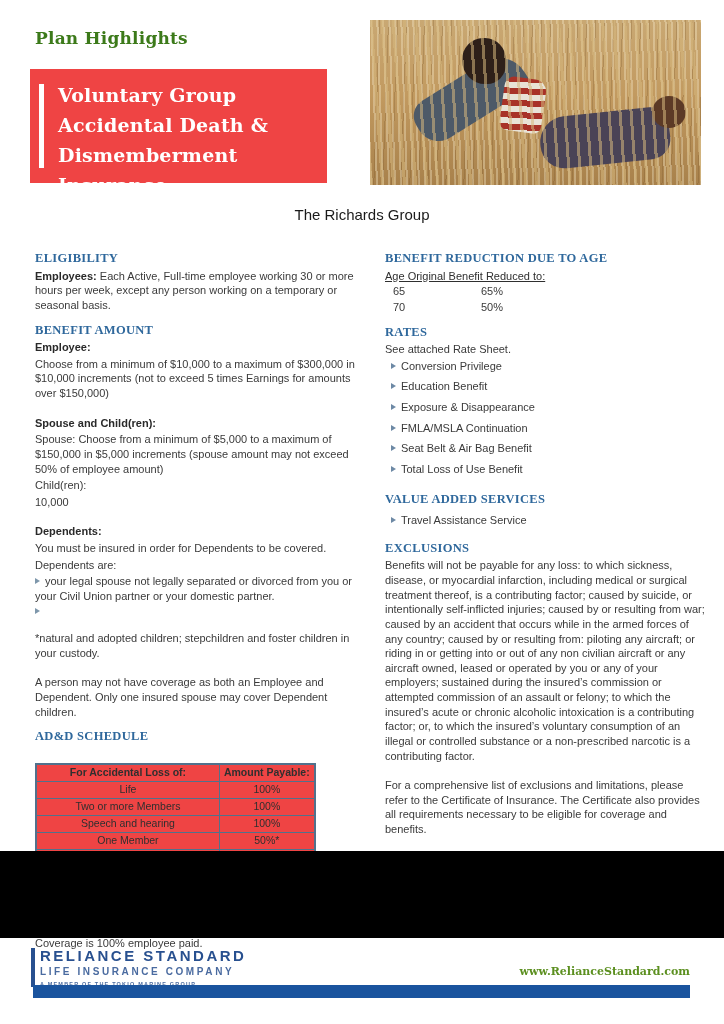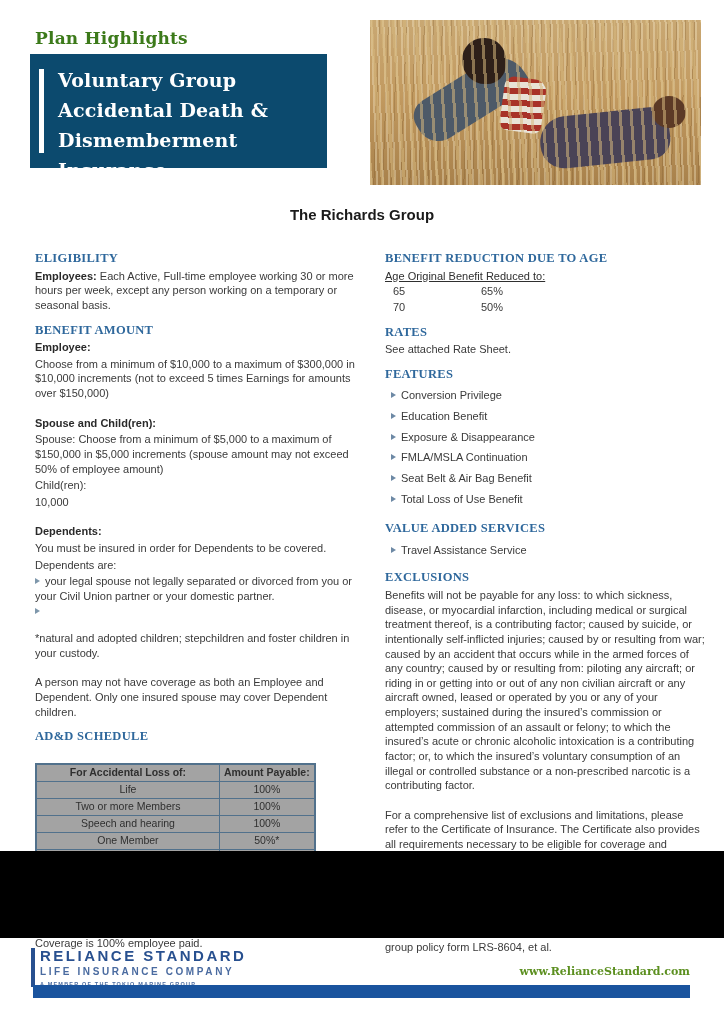--- a/index.html
+++ b/index.html
@@ -10,22 +10,22 @@
     margin:0 auto; overflow:hidden; color:#3a3a3a;
   }
 
   
   .eyebrow {
     position:absolute; left:35px; top:28px;
     font-family:"DejaVu Serif", serif; font-weight:bold;
     font-size:17px; color:#3c7a1a; letter-spacing:0.2px;
   }
   .banner {
-    position:absolute; left:30px; top:54px; width:297px; height:114px;
-    background:#0c4a6e;
+    position:absolute; left:30px; top:69px; width:297px; height:114px;
+    background:#ef4444;
   }
   .banner .white-bar {
     position:absolute; left:9px; top:15px; bottom:15px; width:5px; background:#ffffff;
   }
   .banner .banner-text {
     position:absolute; left:28px; top:11px;
     font-family:"DejaVu Serif", serif; font-weight:bold;
     font-size:19px; line-height:30px; color:#ffffff; letter-spacing:0.2px;
   }
   .photo {
@@ -56,21 +56,21 @@
   .photo .dad-head {
     position:absolute; left:282px; top:76px; width:34px; height:32px;
     background:#5c3a26; border-radius:50%;
   }
   .photo .grass-front {
     position:absolute; inset:0;
     background:repeating-linear-gradient(86deg, rgba(214,184,126,0.55) 0 3px, rgba(0,0,0,0) 3px 11px);
   }
   .client-name {
     position:absolute; left:0; top:206px; width:100%; text-align:center;
-    font-size:15px; font-weight:bold; color:#1a1a1a;
+    font-size:15px; font-weight:normal; color:#1a1a1a;
   }
 
   
   .col { position:absolute; top:250px; font-size:11px; line-height:1.33; }
   .col-left  { left:35px;  width:327px; }
   .col-right { left:385px; width:322px; }
 
   .sec-heading {
     font-family:"Liberation Serif", serif; font-weight:bold;
     font-size:12.5px; color:#2f689c; letter-spacing:0.3px;
@@ -83,21 +83,21 @@
 
   .dep-bullet { margin:0; }
   .tri {
     display:inline-block; width:0; height:0; margin-right:5px; margin-bottom:1px;
     border-left:5px solid #7e97ab; border-top:3px solid transparent; border-bottom:3px solid transparent;
   }
   .feature-item { margin:0 0 6px 6px; }
   .feature-item .tri { border-left-color:#6d89a5; }
 
   
-  table.add-table { border-collapse:collapse; margin-top:18px; background:#a3a3a3;padding-left:7px; }
+  table.add-table { border-collapse:collapse; margin-top:18px; background:#ef4444;padding-left:7px; }
   table.add-table th, table.add-table td {
     border:1px solid #51718c; font-size:10.5px; text-align:center;
     padding:1px 4px; color:#2f2f2f;
   }
   table.add-table { border:2px solid #51718c; }
   table.add-table th { font-weight:bold; }
   .member-note { margin-top:9px; }
 
   
   .age-caption { text-decoration:underline; margin-bottom:1px; color:#2f2f2f; }
@@ -229,21 +229,20 @@
       <span class="pct-val">65%</span>
     </div>
     <div class="age-row">
       <span class="age-val">70</span>
       <span class="pct-val">50%</span>
     </div>
 
     <div class="sec-heading">RATES</div>
     <div class="para">See attached Rate Sheet.</div>
 
-    <div class="sec-heading" style="margin-bottom:6px">FEATURES</div>
     <div class="feature-item"><span class="tri"></span><span>Conversion Privilege</span></div>
     <div class="feature-item"><span class="tri"></span><span>Education Benefit</span></div>
     <div class="feature-item"><span class="tri"></span><span>Exposure &amp; Disappearance</span></div>
     <div class="feature-item"><span class="tri"></span><span>FMLA/MSLA Continuation</span></div>
     <div class="feature-item"><span class="tri"></span><span>Seat Belt &amp; Air Bag Benefit</span></div>
     <div class="feature-item"><span class="tri"></span><span>Total Loss of Use Benefit</span></div>
 
     <div class="sec-heading" style="margin-top:14px; margin-bottom:6px">VALUE ADDED SERVICES</div>
     <div class="feature-item"><span class="tri"></span><span>Travel Assistance Service</span></div>
 

